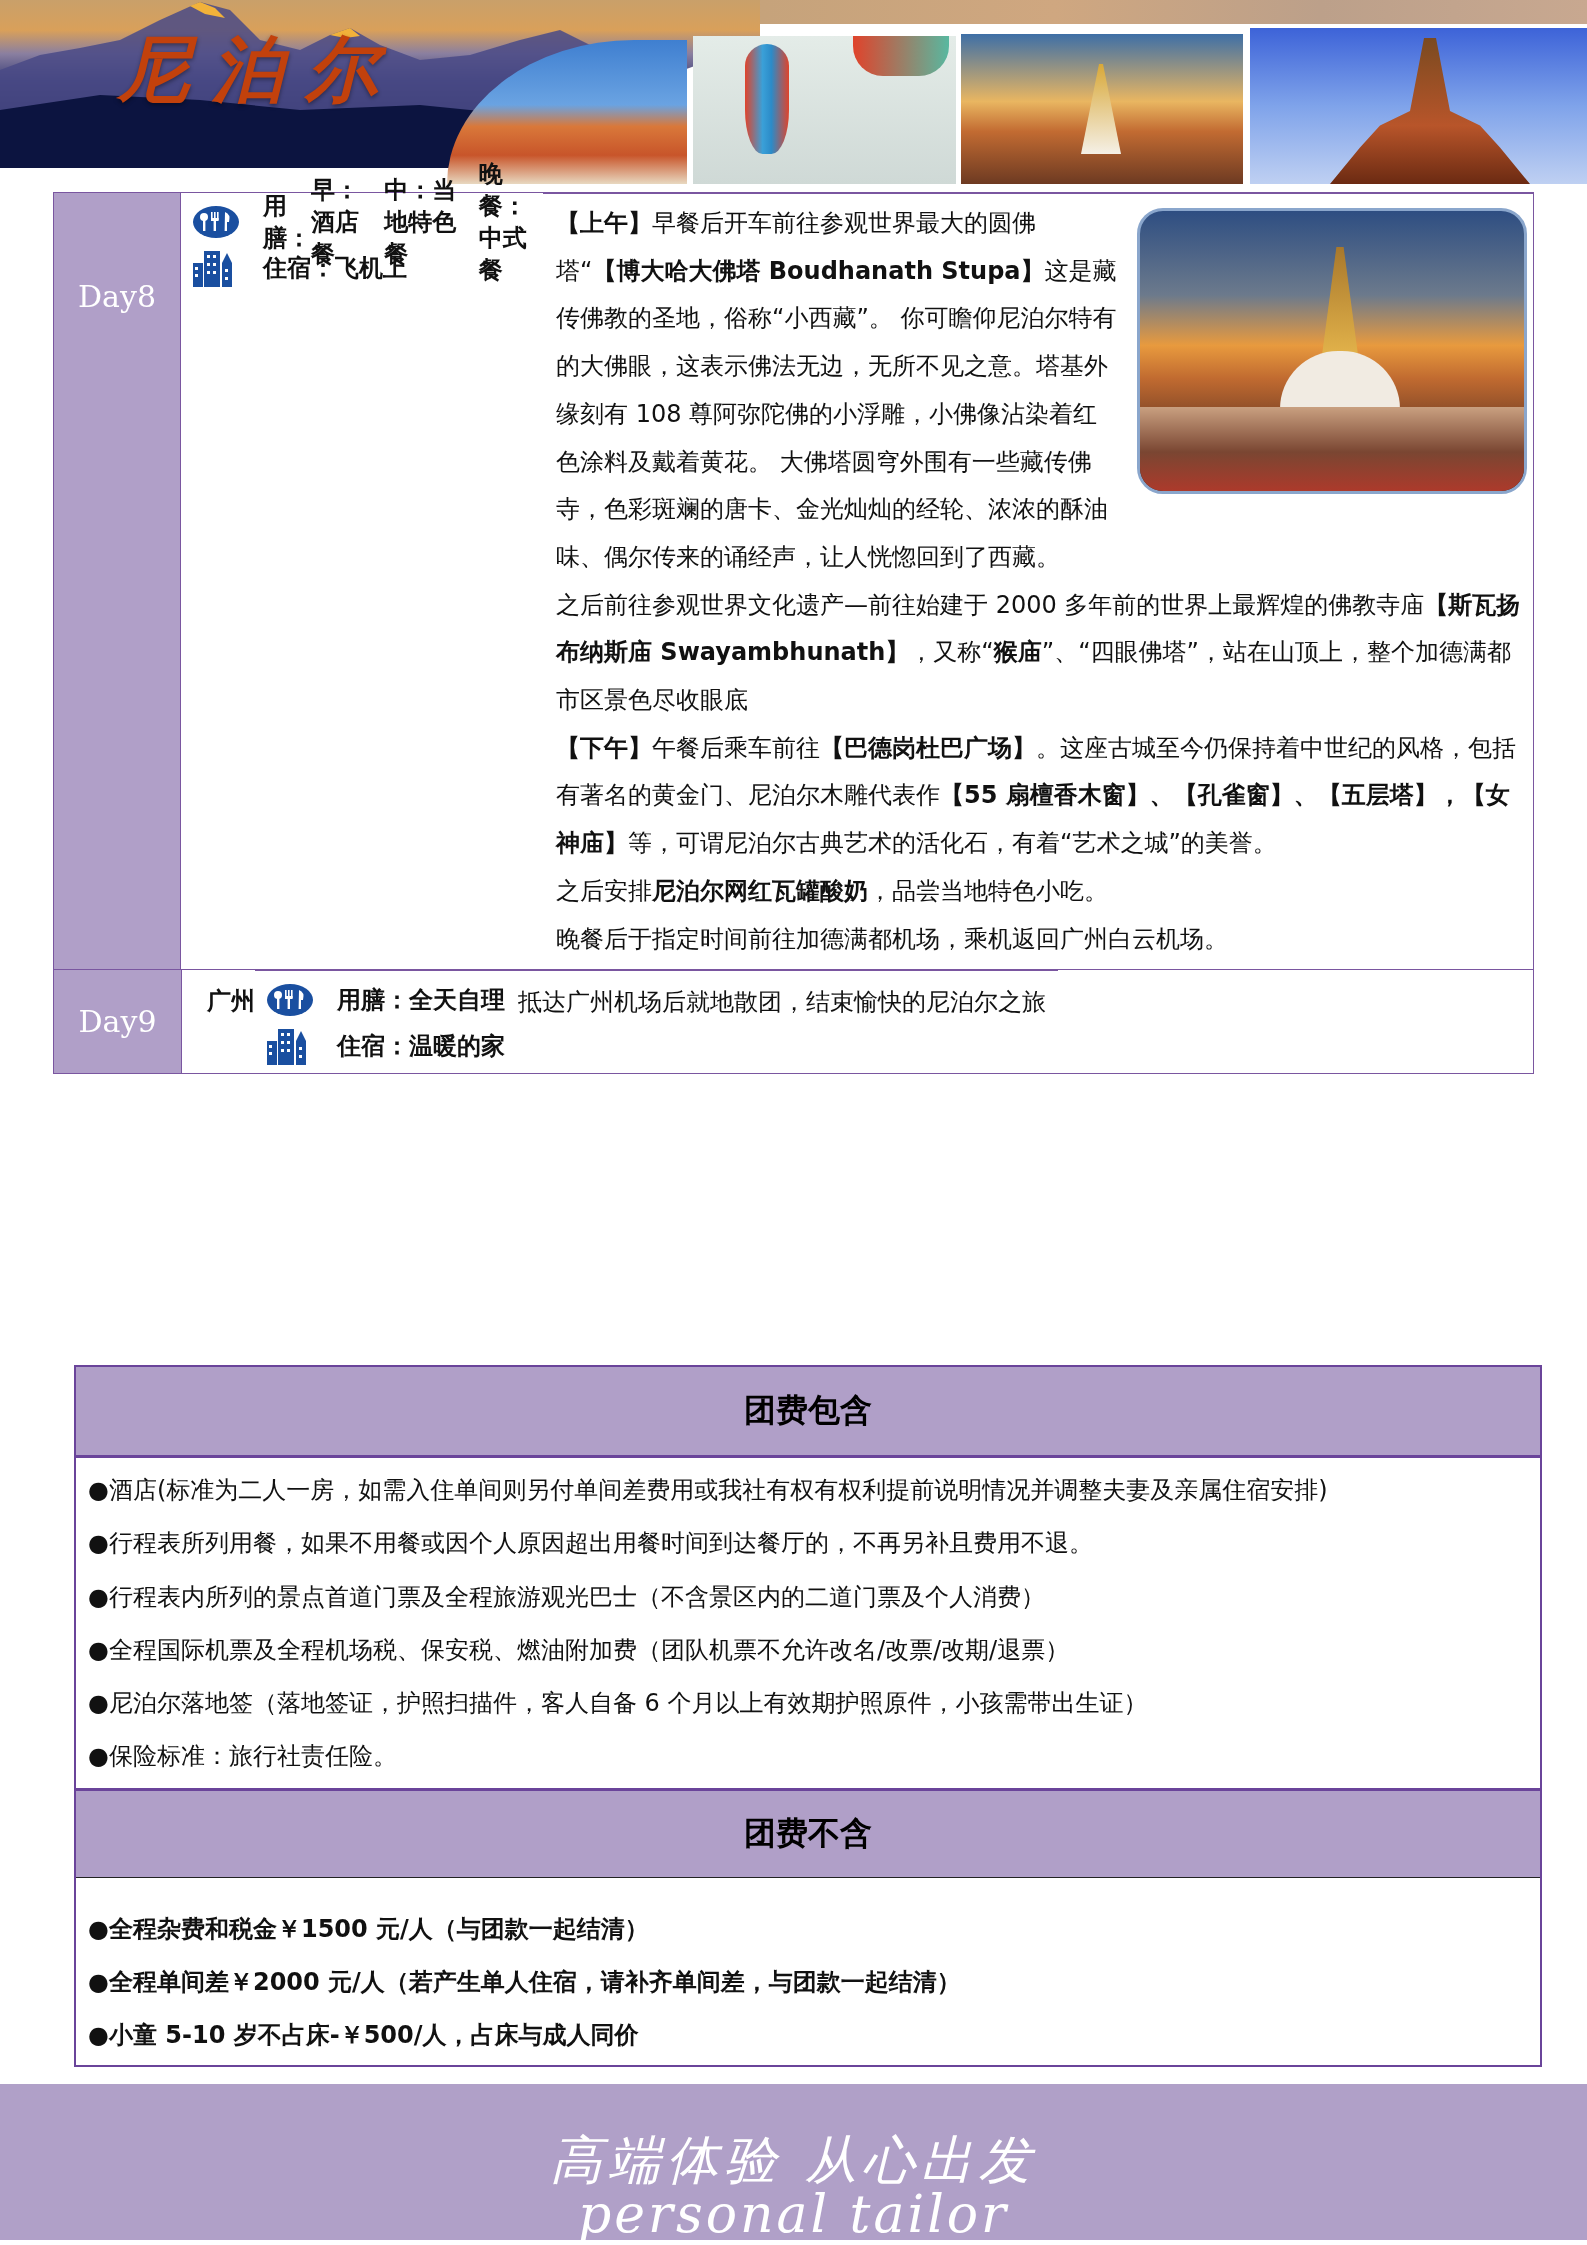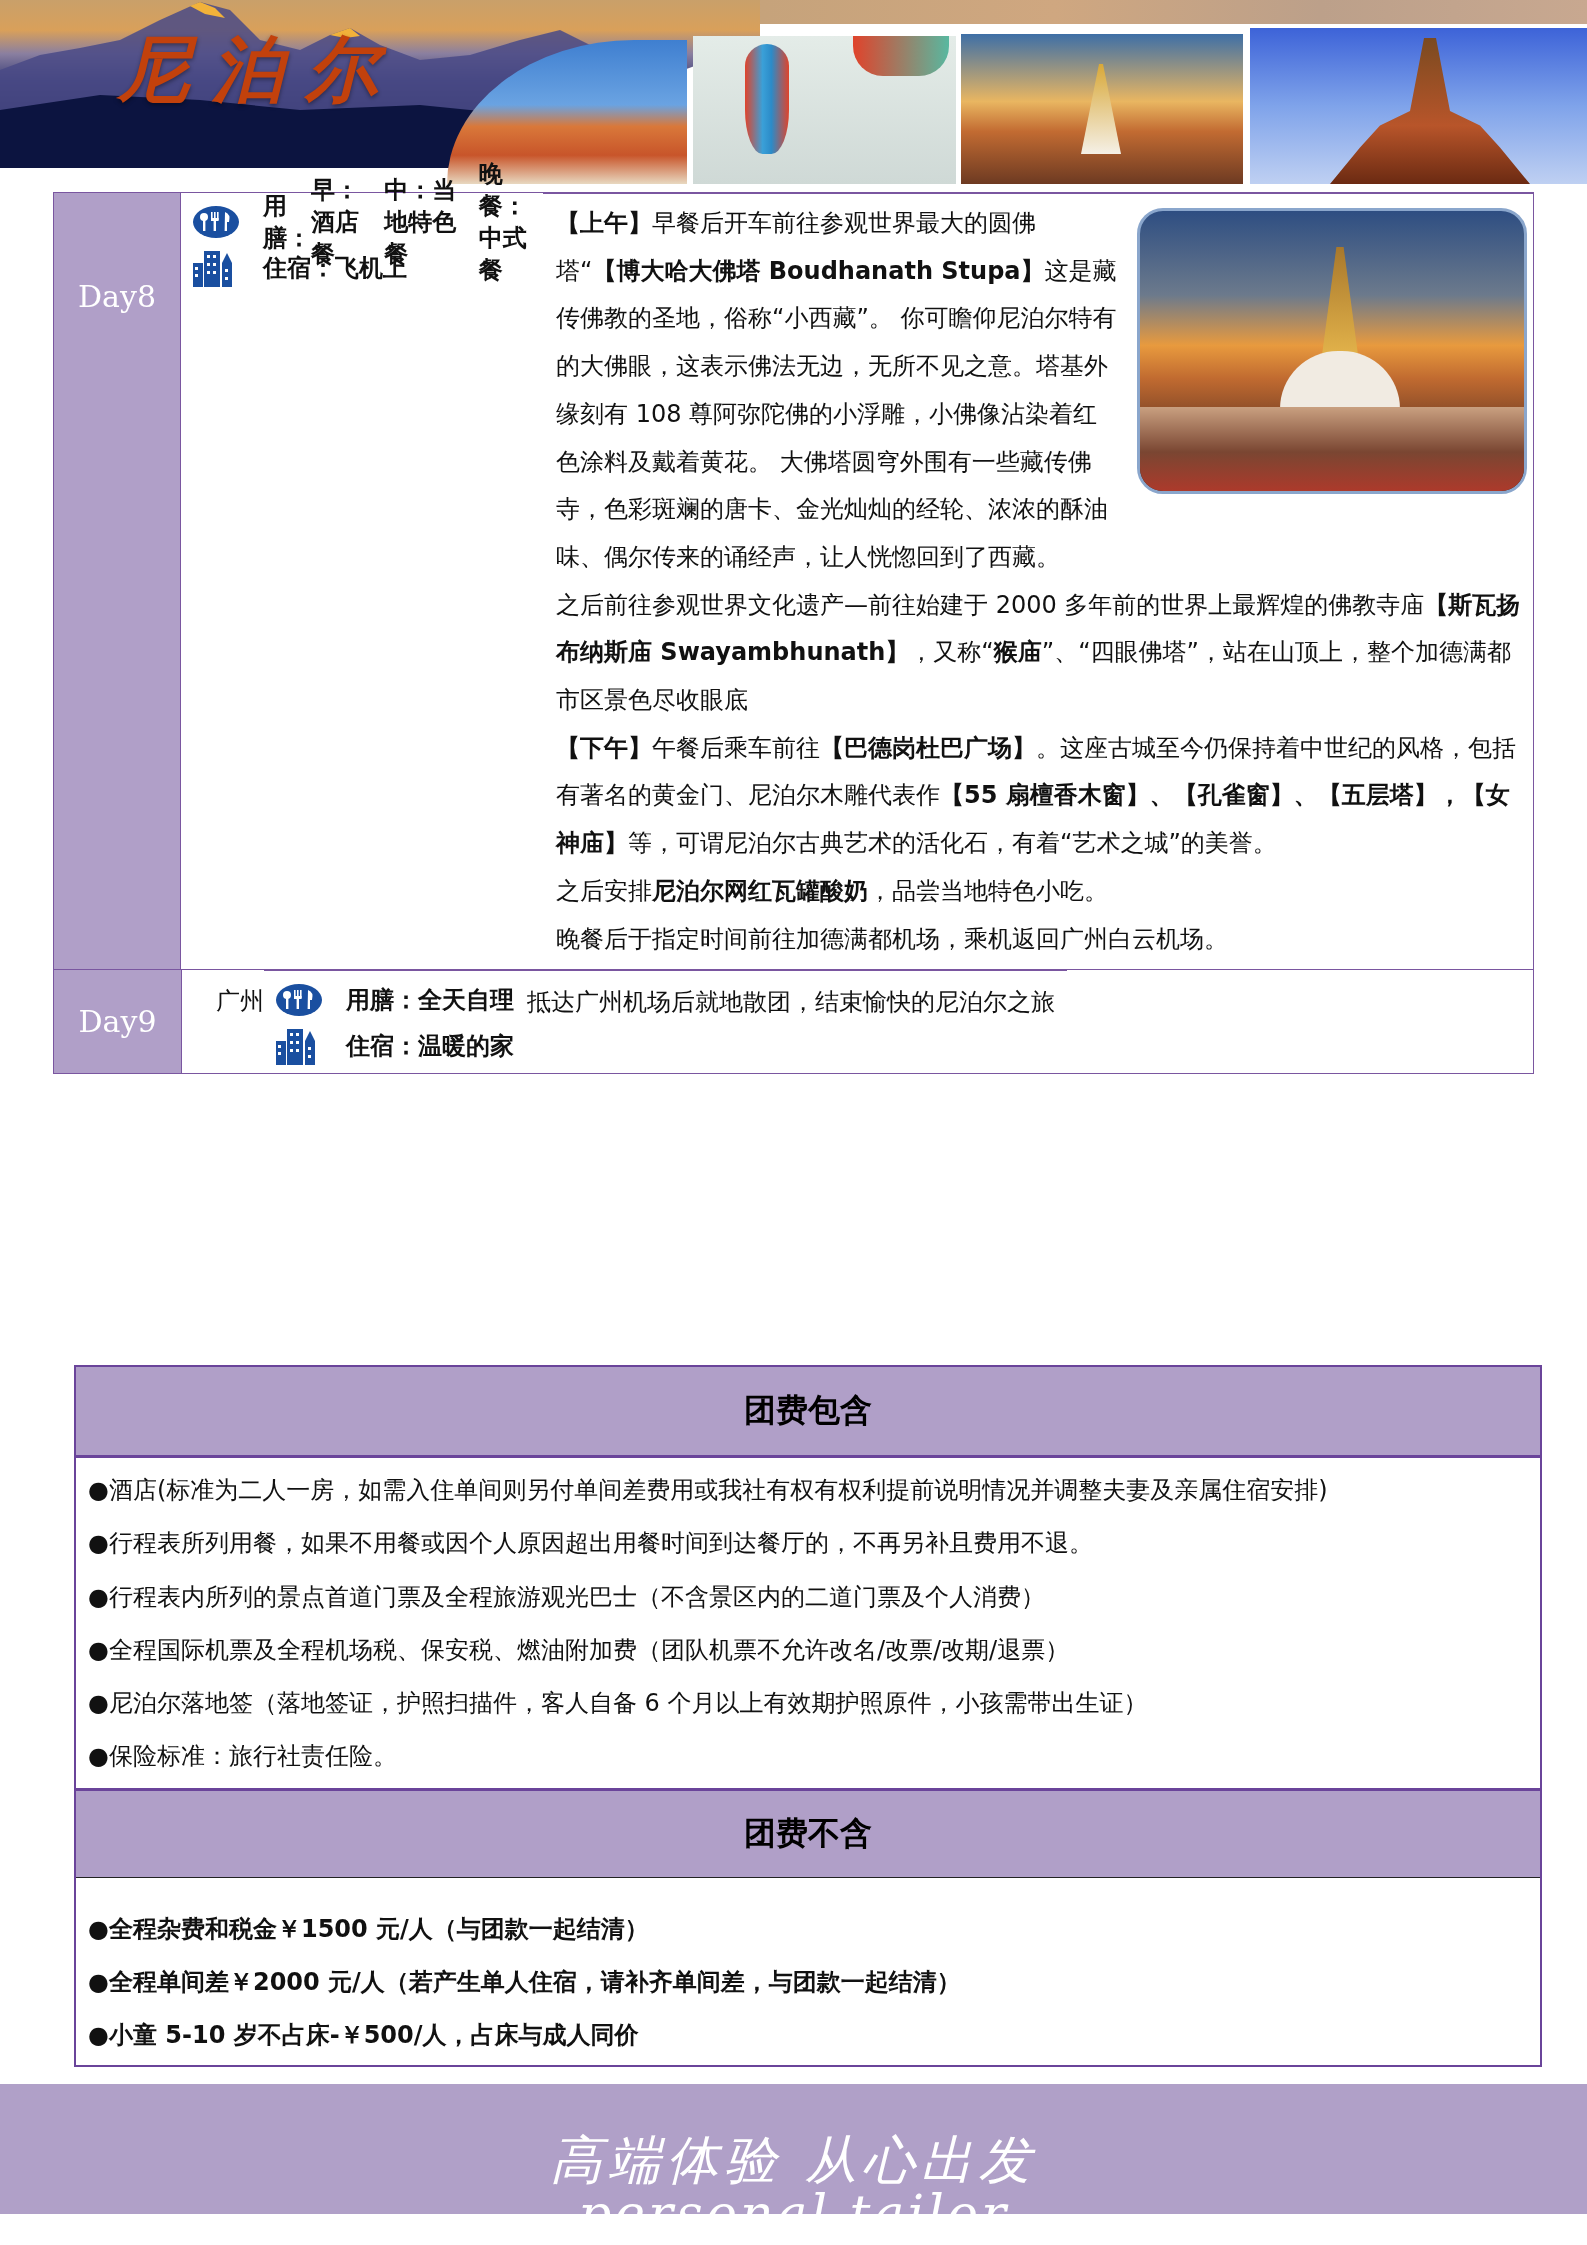--- a/index.html
+++ b/index.html
@@ -46,21 +46,21 @@
   .day-label { width:127px; flex:none; background:#b09fc8; color:#fff; font-family:"DejaVu Serif","Liberation Serif",serif;
      font-size:30px; display:flex; align-items:center; justify-content:center; border-right:1.5px solid #7a56a0; }
   .day-label.d8 { align-items:flex-start; padding-top:86px; box-sizing:border-box; }
   .day-body { flex:1; display:flex; flex-direction:row; }
   .cell { border-top:1.5px solid #7a56a0; }
   .cell:first-child { border-top:none; }
   .info-cell { padding:6px 0 4px 10px; }
   .info-line { display:flex; align-items:center; height:46px; font-weight:bold; font-size:24px; color:#111; }
   .info-line .ico { width:50px; height:38px; margin-right:22px; flex:none; }
   .meal-gap { display:inline-block; width:44px; }
-  .city-cell { height:62px; display:flex; align-items:center; padding-left:34px; font-weight:normal; font-size:24px; }
+  .city-cell { height:62px; display:flex; align-items:center; padding-left:25px; font-weight:bold; font-size:24px; }
   .desc { position:relative; padding:6px 12px 6px 13px; font-size:24px; line-height:47.7px; color:#111; }
   .desc b { font-weight:bold; }
   .desc .photo-float { float:right; width:390px; height:286px; margin:8px -6px 6px 18px; border-radius:26px;
      border:3px solid #8aa6cc; box-sizing:border-box; overflow:hidden; position:relative;
      background:linear-gradient(180deg,#2e4e82 0%,#6c7a8c 30%,#e89a3e 48%,#c06a30 60%,#6a3a24 80%,#3a2218 100%); }
   .photo-float .dome { position:absolute; left:140px; top:140px; width:120px; height:58px; border-radius:60px 60px 0 0; background:#f1ebe2; }
   .photo-float .spire { position:absolute; left:182px; top:36px; width:36px; height:108px;
      background:linear-gradient(180deg,#a8782c,#e2b24a); clip-path:polygon(40% 0,60% 0,100% 100%,0 100%); }
   .photo-float .base { position:absolute; left:0; top:196px; width:390px; height:90px;
      background:linear-gradient(180deg,#c9a080,#7a4632 50%,#b4382a 100%); }
@@ -71,21 +71,21 @@
   .fee-head { background:#b09fc8; height:88px; display:flex; align-items:center; justify-content:center;
      color:#000000; font-weight:bold; font-size:32px; }
   .fee-head.second { border-top:3px solid #6a449a; border-bottom:1.5px solid #222; height:86px; }
   .fee-head.first { border-bottom:3px solid #6a449a; }
   .fee-list { padding:6px 0 4px 12px; }
   .fee-item { height:53.3px; line-height:53.3px; font-size:24px; color:#111; white-space:nowrap; }
   .fee-list.bold .fee-item { font-weight:bold; }
   .fee-list.bold { padding-top:25px; padding-bottom:2px; }
 
   
-  .footer { position:absolute; left:0; top:2084px; width:1587px; height:130px; background:#b0a0c8; }
+  .footer { position:absolute; left:0; top:2084px; width:1587px; height:156px; background:#b0a0c8; }
   .slogan { position:absolute; left:0; width:1587px; text-align:center; color:#fff;
      font-family:"DejaVu Serif","Liberation Serif",serif; font-style:italic; }
   .slogan.cn { top:42px; font-size:52px; letter-spacing:6px; }
   .slogan.en { top:100px; font-size:52px; letter-spacing:3px; }
 </style>
 </head>
 <body>
 
 <div class="banner">
   <div class="topstrip"></div>

